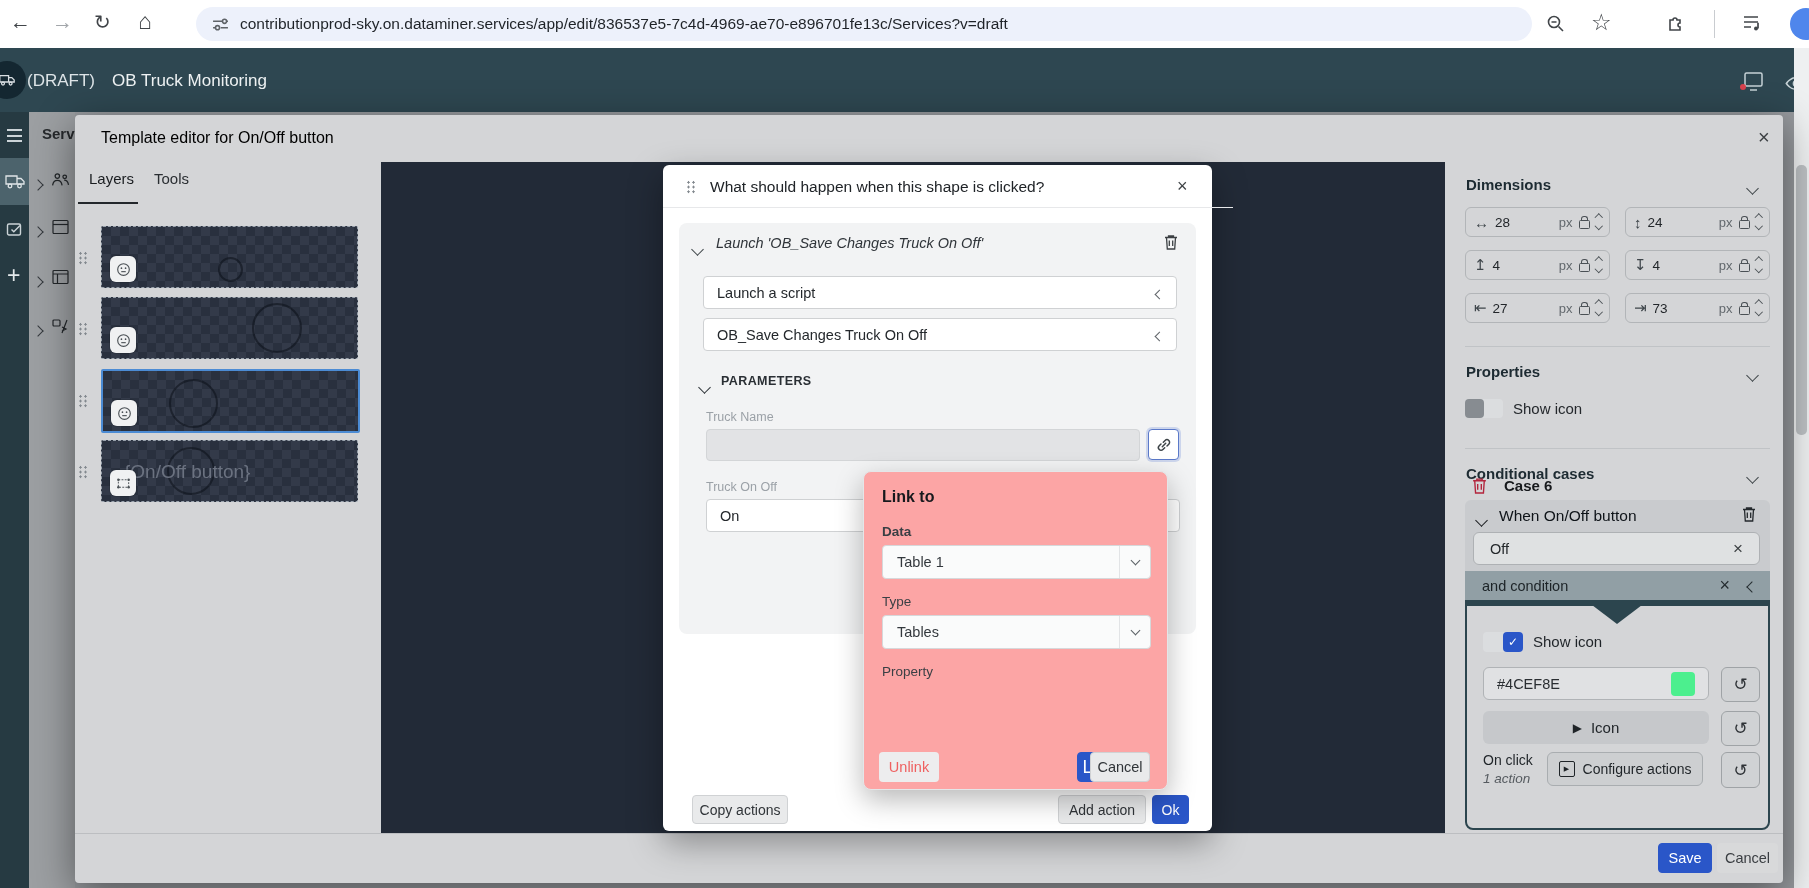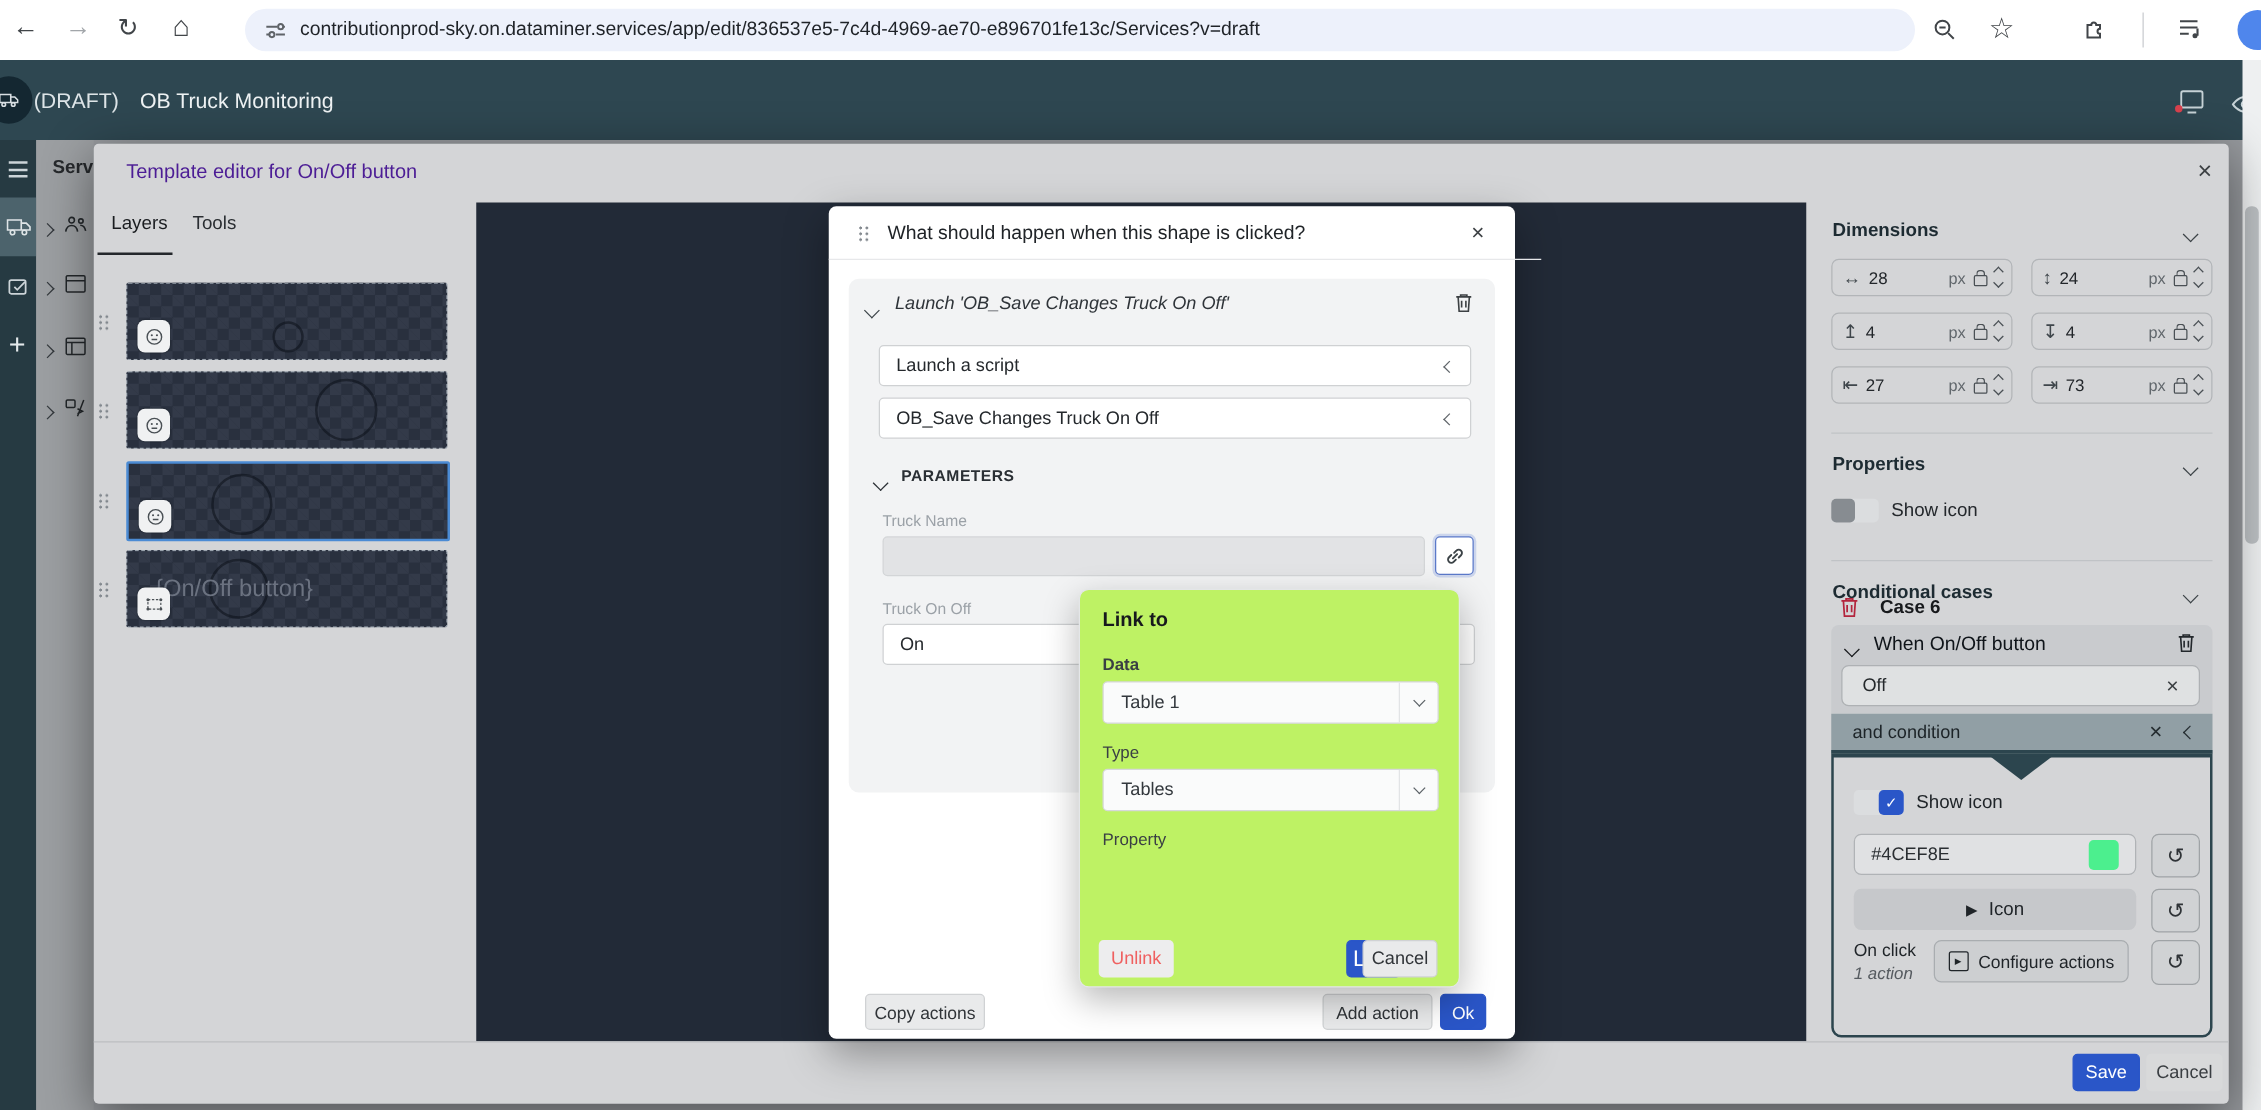--- a/index.html
+++ b/index.html
@@ -179,21 +179,21 @@
         </svg>
     </div>
   </div>
 
   <div class="abs" style="left:1794px;top:48px;width:15px;height:840px;background:#eef0f1;">
     <div class="abs" style="left:2px;top:117px;width:11px;height:270px;background:#bcc0c3;border-radius:5px;"></div>
   </div>
 
   <div class="abs" style="left:75px;top:115px;width:1708px;height:768px;background:#d4d5d7;border-radius:4px;box-shadow:0 10px 40px rgba(0,0,0,.45);"></div>
   <div class="g">
-    <div class="abs txt" style="left:101px;top:129px;font-size:16px;color:#4c1d95;">Template editor for On/Off button</div>
+    <div class="abs txt" style="left:101px;top:129px;font-size:16px;color:#000000;">Template editor for On/Off button</div>
     <div class="abs txt" style="left:1758px;top:126px;font-size:20px;color:#3c4043;">×</div>
 
     <div class="abs txt" style="left:89px;top:170px;font-size:15px;color:#1a1d20;">Layers</div>
     <div class="abs txt" style="left:154px;top:170px;font-size:15px;color:#2a2e32;">Tools</div>
     <div class="abs" style="left:78px;top:202px;width:60px;height:2px;background:#23272b;"></div>
 
     <div class="abs dots" style="left:78px;top:251px;"></div>
     <div class="thumb" style="left:101px;top:226px;">
       <div class="ring" style="left:116px;top:30px;width:21px;height:21px;"></div>
       <div class="badge">
@@ -432,21 +432,21 @@
       <div class="field" style="left:27px;top:276px;width:474px;height:33px;">
         <span class="txt">On</span>
       </div>
     </div>
 
     <div class="btn gray" style="left:29px;top:630px;width:96px;height:29px;">Copy actions</div>
     <div class="btn gray" style="left:395px;top:630px;width:88px;height:29px;">Add action</div>
     <div class="btn blue" style="left:489px;top:630px;width:37px;height:29px;">Ok</div>
   </div>
 
-  <div class="abs" style="left:863px;top:471px;width:305px;height:319px;background:#bef264;border:1px solid #e4e6e8;border-radius:8px;box-sizing:border-box;box-shadow:0 10px 28px rgba(0,0,0,.28);">
+  <div class="abs" style="left:863px;top:471px;width:305px;height:319px;background:#fca5a5;border:1px solid #e4e6e8;border-radius:8px;box-sizing:border-box;box-shadow:0 10px 28px rgba(0,0,0,.28);">
     <div class="abs txt" style="left:18px;top:16px;font-size:16px;font-weight:bold;color:#17191d;">Link to</div>
 
     <div class="abs txt seclabel" style="left:18px;top:52px;font-weight:bold;">Data</div>
     <div class="psel" style="left:18px;top:73px;width:269px;height:34px;">
       <span class="txt">Table 1</span>
       <span class="cz">
           <span class="chev" style="width:6px;height:6px;margin-top:-3px;"></span>
         </span>
     </div>
 

